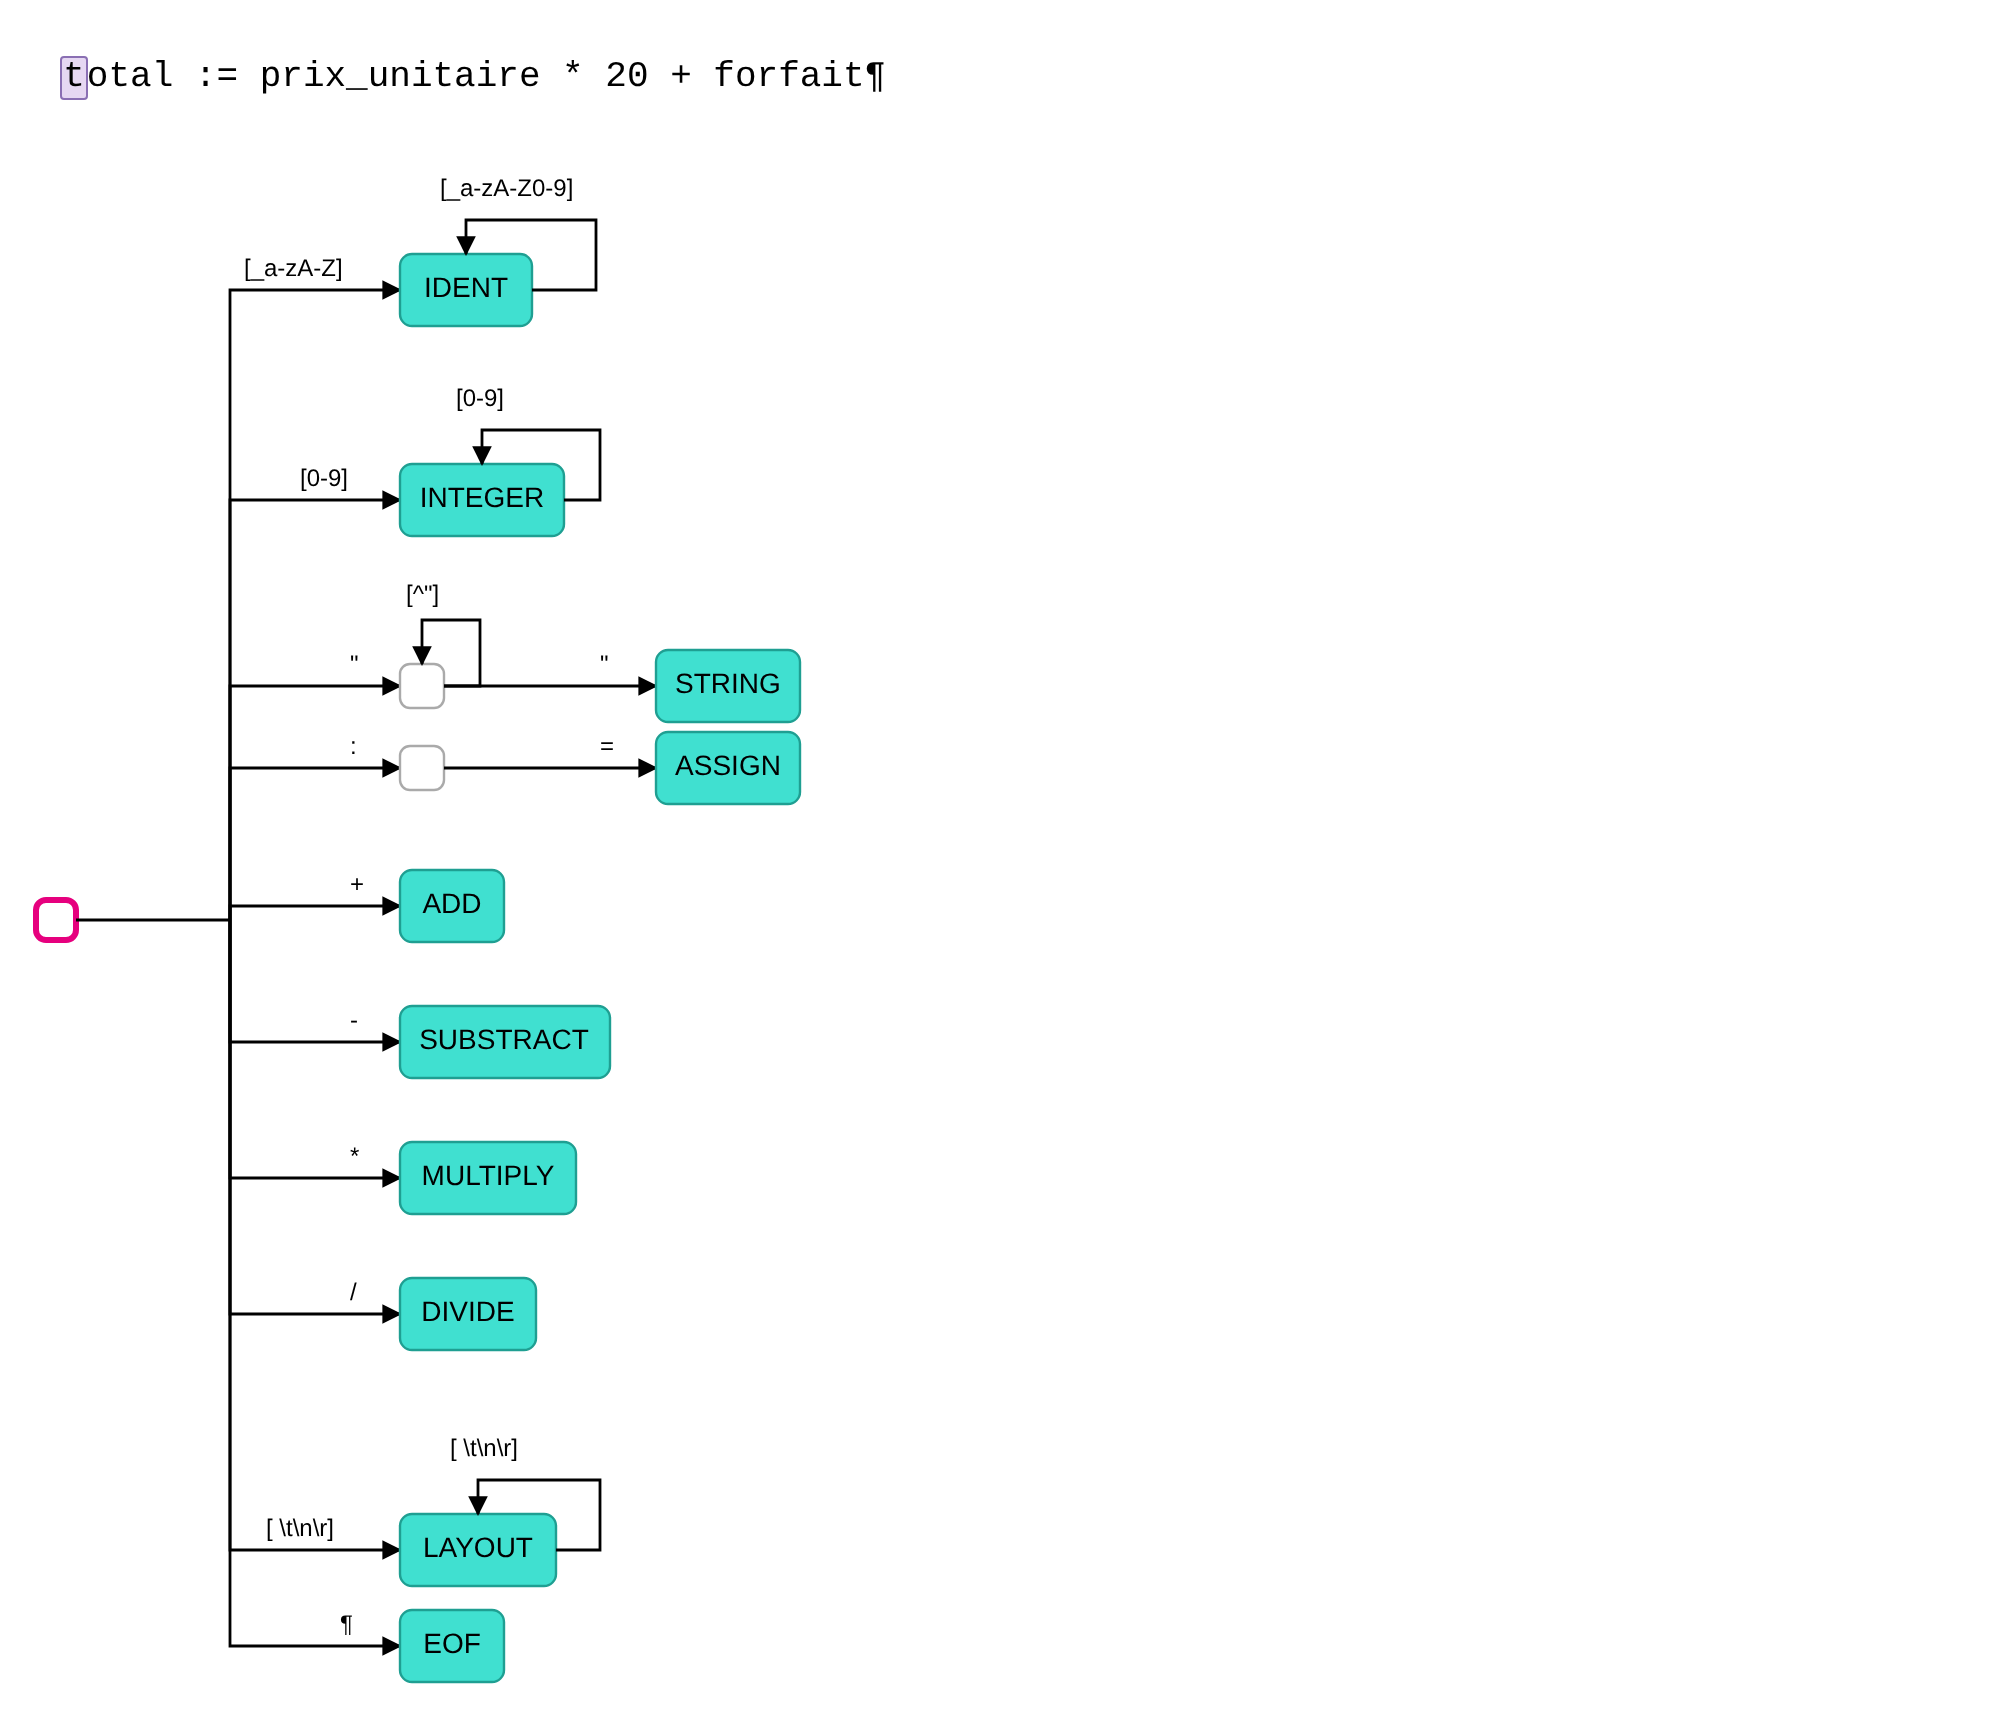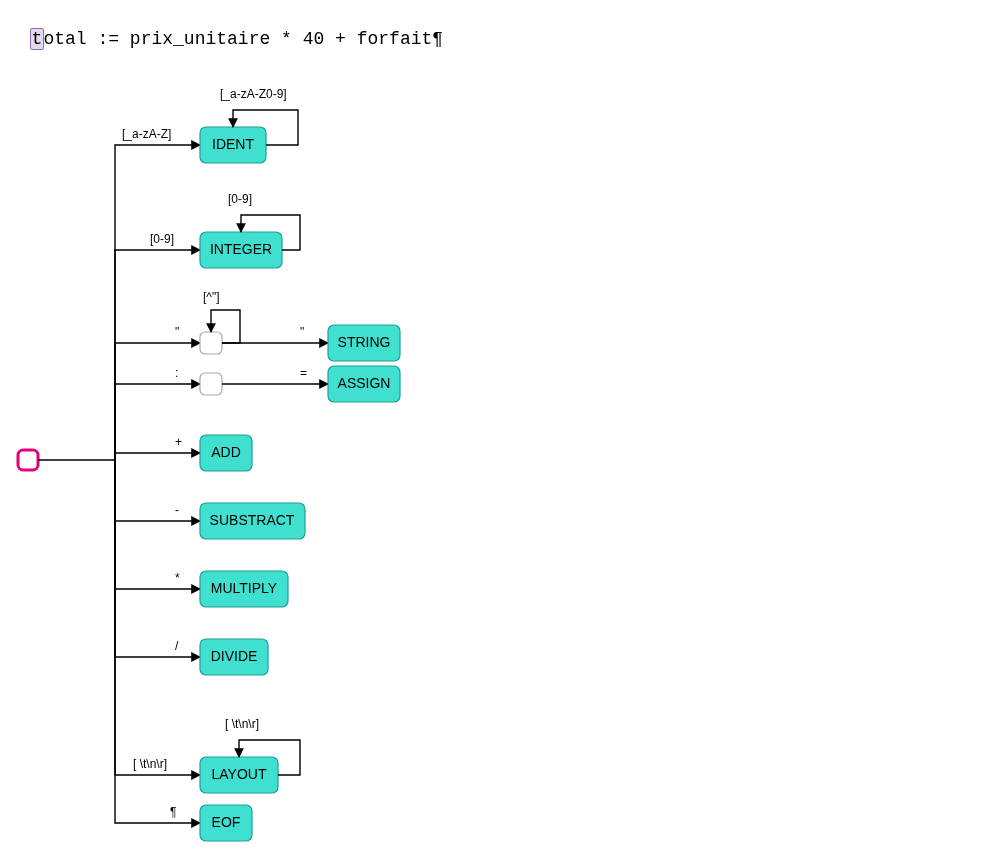--- a/index.html
+++ b/index.html
@@ -10,21 +10,21 @@
   .neutral-box{fill:#fff;stroke:#aaa;stroke-width:1.2;rx:5;ry:5}
   .start-box{fill:#fff;stroke:#e6007e;stroke-width:3;rx:5;ry:5}
   .tok-text{font-size:14px;fill:#000;font-family:Arial,Helvetica,sans-serif;dominant-baseline:middle;text-anchor:middle}
   .edge-text{font-size:12px;fill:#000;font-family:Arial,Helvetica,sans-serif;dominant-baseline:middle}
   .edge{stroke:#000;stroke-width:1.4;fill:none}
 </style>
 </head>
 <body>
 
 <div class="code-line">
-  <span class="cursor-box">t</span><span>otal := prix_unitaire * 40 + forfait¶</span>
+  <span class="cursor-box">t</span><span>otal := prix_unitaire * 20 + forfait¶</span>
 </div>
 
 <svg class="diagram">
   <defs>
     <marker id="arrow" viewBox="0 0 10 10" refX="9" refY="5" markerWidth="7" markerHeight="7" orient="auto-start-reverse">
       <path d="M 0 0 L 10 5 L 0 10 z" fill="#000"></path>
     </marker>
   </defs>
 
   <rect class="start-box" x="18" y="390" width="20" height="20"></rect>

